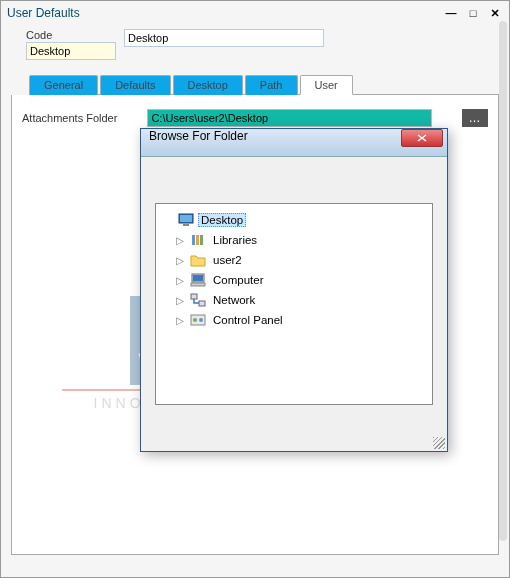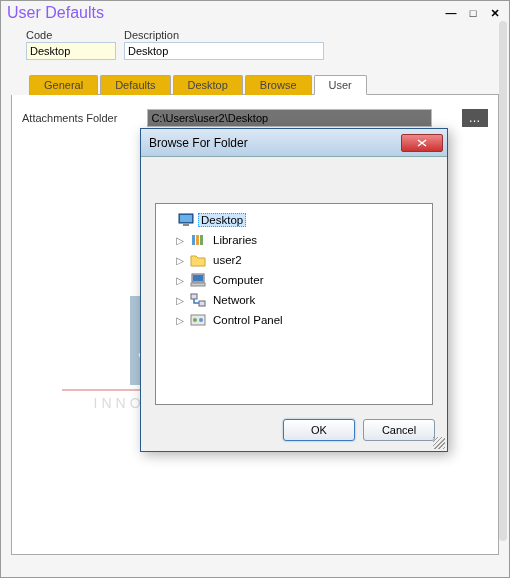--- a/index.html
+++ b/index.html
@@ -1,56 +1,56 @@
 <!DOCTYPE html>
 <html><head>
 <meta charset="utf-8">
 <style>
   * { box-sizing: border-box; font-family: 'Segoe UI', Tahoma, sans-serif; }
   body { margin: 0; width: 517px; height: 578px; background: #fff; overflow: hidden; position: relative; }
   
   .main-window { width: 510px; height: 578px; border: 1px solid #999; background: #f5f5f5; position: relative; }
   
   .title-bar { height: 24px; display: flex; align-items: center; justify-content: space-between; padding: 0 6px; background: #f5f5f5; }
-  .title-bar .title { font-size: 16px; color: #8b5cf6; }
+  .title-bar .title { font-size: 12px; color: #0c4a6e; }
   .title-bar .win-controls { display: flex; gap: 6px; }
   .win-btn { width: 16px; height: 14px; display: flex; align-items: center; justify-content: center; font-size: 11px; font-weight: bold; cursor: default; }
   
   .form-row { display: flex; padding: 4px 25px; gap: 8px; }
   .field { display: flex; flex-direction: column; }
   .field-label { font-size: 11px; color: #333; margin-bottom: 1px; }
   .field-input { height: 18px; border: 1px solid #bcd; background: #fff; font-size: 11px; padding: 0 3px; }
   .code-input { width: 90px; background: #fffde0; }
   .desc-input { width: 200px; }
   
   .tabs-row { display: flex; margin: 10px 10px 0 28px; border-bottom: 1px solid #aaa; }
-  .tab { padding: 3px 14px; font-size: 11px; color: #444; background: #eab308; border: 1px solid #aaa; border-bottom: none; margin-right: 2px; border-radius: 2px 2px 0 0; cursor: default; position: relative; top: 1px; }
+  .tab { padding: 3px 14px; font-size: 11px; color: #444; background: #0ea5e9; border: 1px solid #aaa; border-bottom: none; margin-right: 2px; border-radius: 2px 2px 0 0; cursor: default; position: relative; top: 1px; }
   .tab.active { background: #fff; border-bottom: 1px solid #fff; }
   
   .tab-content { margin: 0 10px; background: #fff; border: 1px solid #aaa; border-top: none; height: 460px; padding: 14px 10px; position: relative; }
   
   .attach-row { display: flex; align-items: center; gap: 30px; }
   .attach-label { font-size: 11px; color: #333; }
-  .attach-input { flex: 1; height: 18px; border: 1px solid #bbb; background: #737373; font-size: 11px; padding: 0 3px; }
+  .attach-input { flex: 1; height: 18px; border: 1px solid #bbb; background: #14b8a6; font-size: 11px; padding: 0 3px; }
   .browse-btn { width: 26px; height: 18px; background: #555; color: #fff; display: flex; align-items: center; justify-content: center; font-size: 12px; letter-spacing: 1px; cursor: default; }
   
   
   .watermark { position: absolute; top: 200px; left: 50px; width: 380px; text-align: center; opacity: 0.35; pointer-events: none; z-index: 1; }
   .wm-logo { font-size: 80px; font-weight: 800; letter-spacing: -4px; display: inline-block; }
   .wm-s { color: #1a5a8a; background: #1a5a8a; color: #fff; padding: 0 6px; }
   .wm-t { color: #c33; }
   .wm-e { color: #1a5a8a; background: #1a5a8a; color: #fff; padding: 0 8px; }
   .wm-m { color: #c33; }
   .wm-reg { font-size: 18px; color: #1a5a8a; vertical-align: top; }
   .wm-tag { font-size: 14px; letter-spacing: 4px; color: #999; margin-top: 4px; }
   .wm-rule { height: 2px; background: #c33; margin: 2px 0; }
   
   
   .dialog { position: absolute; top: 128px; left: 140px; width: 308px; height: 324px; border: 1px solid #2a5a8a; background: #f0f0f0; box-shadow: 3px 3px 12px rgba(0,0,0,0.3); z-index: 10; }
-  .dlg-title { height: 28px; background: linear-gradient(#dce8f5, #b8d0e8); display: flex; align-items: center; justify-content: space-between; padding: 0 4px 0 8px; border-bottom: 1px solid #8aa; }
+  .dlg-title { height: 28px; background: linear-gradient(#dce8f5, #b8d0e8); display: flex; align-items: flex-start; justify-content: space-between; padding: 0 4px 0 8px; border-bottom: 1px solid #8aa; }
   .dlg-title span { font-size: 12px; color: #000; }
   .dlg-close { width: 42px; height: 18px; background: linear-gradient(#e88,#c33); border: 1px solid #933; border-radius: 2px; color: #fff; display: flex; align-items: center; justify-content: center; font-size: 10px; cursor: default; }
   .dlg-body { padding: 14px; }
   
   .tree { border: 1px solid #888; background: #fff; height: 202px; padding: 6px; position: relative; top: 32px; }
   .tree-item { display: flex; align-items: center; height: 20px; font-size: 11.5px; color: #000; cursor: default; }
   .tree-item .expander { width: 12px; text-align: center; color: #777; font-size: 10px; }
   .tree-item .ticon { width: 16px; height: 16px; margin: 0 4px; display: flex; align-items: center; justify-content: center; }
   .tree-item.selected .label-span { background: #cde6ff; border: 1px dotted #39f; padding: 0 2px; }
   .tree-item .label-span { padding: 1px 3px; }
@@ -79,30 +79,29 @@
       <div class="win-btn">✕</div>
     </div>
   </div>
 
   <div class="form-row">
     <div class="field">
       <span class="field-label">Code</span>
       <input class="field-input code-input" value="Desktop" style="">
     </div>
     <div class="field">
-      <span class="field-label">Description</span>
       <input class="field-input desc-input" value="Desktop" style="">
     </div>
   </div>
 
   <div class="tabs-row">
     <div class="tab">General</div>
     <div class="tab">Defaults</div>
     <div class="tab">Desktop</div>
-    <div class="tab">Browse</div>
+    <div class="tab">Path</div>
     <div class="tab active">User</div>
   </div>
 
   <div class="tab-content">
 
     <div class="watermark">
       <div class="wm-logo"><span class="wm-s">S</span><span class="wm-t">T</span><span class="wm-e">E</span><span class="wm-m">M</span><span class="wm-reg">®</span></div>
       <div class="wm-rule"></div>
       <div class="wm-tag">INNOVATION • DESIGN • VALUE</div>
     </div>
@@ -196,18 +195,14 @@
               <circle cx="5" cy="7" r="2" fill="#7aa860"></circle>
               <circle cx="11" cy="7" r="2" fill="#5a9bd5"></circle>
             </svg>
         </span>
         <span class="label-span">Control Panel</span>
       </div>
 
 
     </div>
   </div>
-  <div class="dlg-buttons">
-    <div class="dlg-btn primary">OK</div>
-    <div class="dlg-btn">Cancel</div>
-  </div>
   <div class="resize-grip"></div>
 </div>
 
 </body></html>

